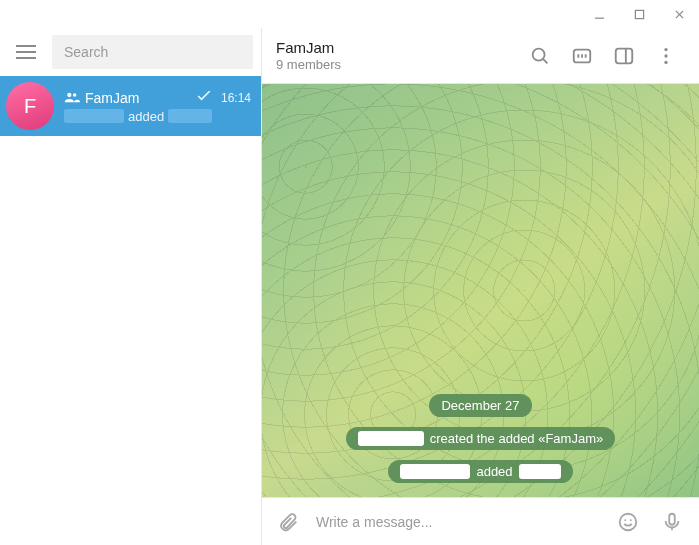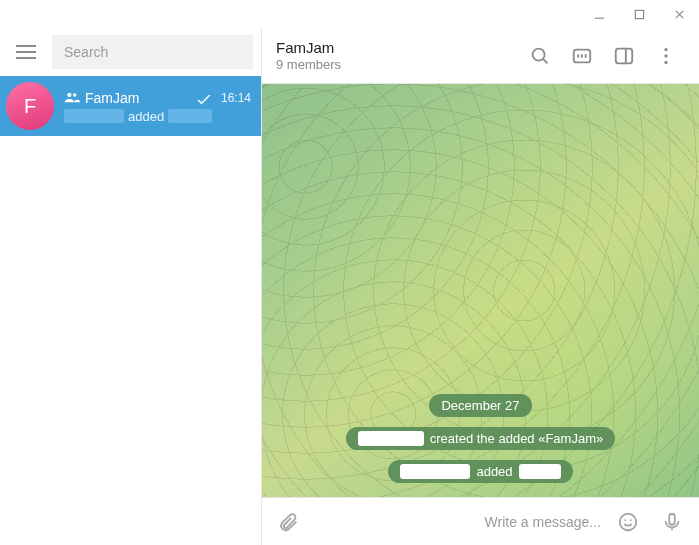--- a/index.html
+++ b/index.html
@@ -10,21 +10,21 @@
 .left { width:262px; display:flex; flex-direction:column; border-right:1px solid #e6e6e6; }
 .left-top { height:48px; display:flex; align-items:center; padding:0 8px; gap:8px; }
 .hamburger { width:36px; height:36px; display:flex; align-items:center; justify-content:center; color:#8b8b8b; }
 .hamburger svg{width:20px;height:14px;}
 .search { flex:1; height:34px; background:#f1f1f1; border-radius:0; display:flex; align-items:center; padding:0 12px; color:#9b9b9b; font-size:14px; }
 .chatitem { height:60px; background:#419fd9; color:#fff; display:flex; align-items:center; padding:0 10px 0 0; position:relative; }
 .avatar { width:48px; height:48px; border-radius:50%; background:linear-gradient(160deg,#ff6fa5,#e03a7a); display:flex; align-items:center; justify-content:center; color:#fff; font-size:20px; font-weight:500; margin:0 10px 0 6px; }
 .chatmeta { flex:1; min-width:0; }
 .chatrow1 { display:flex; align-items:center; gap:5px; }
 .gname { font-size:14px; font-weight:500; }
-.time { margin-left:auto; font-size:12px; display:flex; align-items:flex-end; gap:10px; color:#e6f4ff;}
+.time { margin-left:auto; font-size:12px; display:flex; align-items:flex-start; gap:10px; color:#e6f4ff;}
 .chatrow2 { font-size:13px; color:#e6f4ff; display:flex; align-items:center; gap:4px; margin-top:2px;}
 .redact { background:#65b4e8; border-radius:2px; height:14px; }
 .right { flex:1; display:flex; flex-direction:column; }
 .rhead { height:56px; display:flex; align-items:center; padding:0 14px; border-bottom:1px solid #e6e6e6; background:#fff; }
 .rtitle { font-size:15px; font-weight:500; color:#222; }
 .rsub { font-size:13px; color:#8b8b8b; margin-top:1px; }
 .ricons { margin-left:auto; display:flex; gap:4px; align-items:center; }
 .ribtn { width:38px; height:38px; display:flex; align-items:center; justify-content:center; color:#8b8b8b; border-radius:4px; }
 .ribtn svg{width:22px;height:22px;}
 .canvas { flex:1; position:relative; overflow:hidden;
@@ -34,21 +34,21 @@
 }
 .canvas::after{ content:""; position:absolute; inset:0; opacity:.10; pointer-events:none;
   background-image:
     repeating-radial-gradient(circle at 10% 20%, rgba(0,0,0,.9) 0 1px, transparent 1px 26px),
     repeating-radial-gradient(circle at 60% 50%, rgba(0,0,0,.9) 0 1px, transparent 1px 30px),
     repeating-radial-gradient(circle at 30% 80%, rgba(0,0,0,.9) 0 1px, transparent 1px 22px);
 }
 .bubbles { position:absolute; left:0; right:0; bottom:14px; display:flex; flex-direction:column; align-items:center; gap:10px; z-index:2;}
 .pill { background:rgba(90,140,88,.92); color:#fff; font-size:13px; padding:4px 12px; border-radius:14px; display:flex; align-items:center; gap:6px; }
 .wred { background:#fff; border-radius:3px; height:15px; }
-.inputbar { height:48px; display:flex; align-items:center; padding:0 10px; gap:10px; border-top:1px solid #e6e6e6; background:#fff;text-align:right;}
+.inputbar { height:48px; display:flex; align-items:center; padding:0 10px; gap:10px; border-top:1px solid #e6e6e6; background:#fff;}
 .ibn { width:34px; height:34px; display:flex; align-items:center; justify-content:center; color:#a7a7a7; }
 .ibn svg{width:22px;height:22px;}
 .msgfield { flex:1; font-size:14px; color:#9b9b9b; }
 </style>
 </head>
 <body>
 
 <div class="titlebar">
   <div class="tbtn">
     <svg viewBox="0 0 12 12" width="11" height="11">

